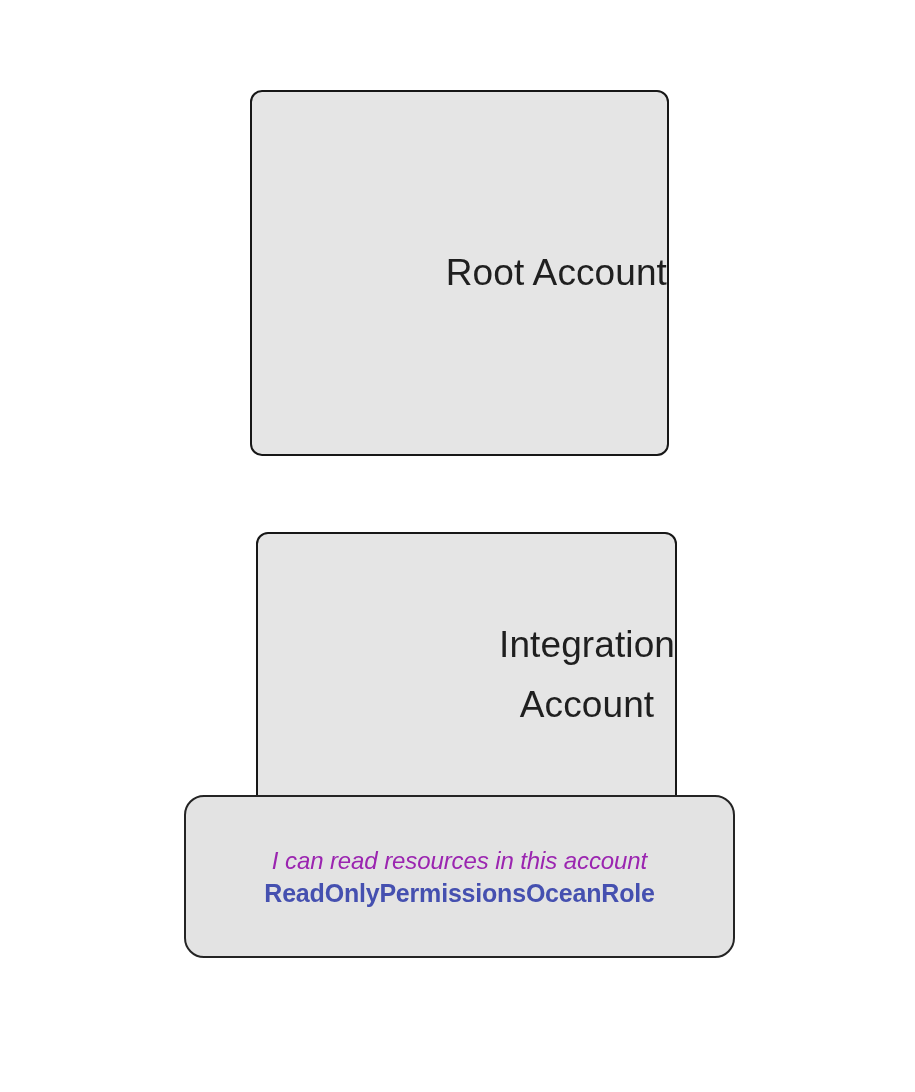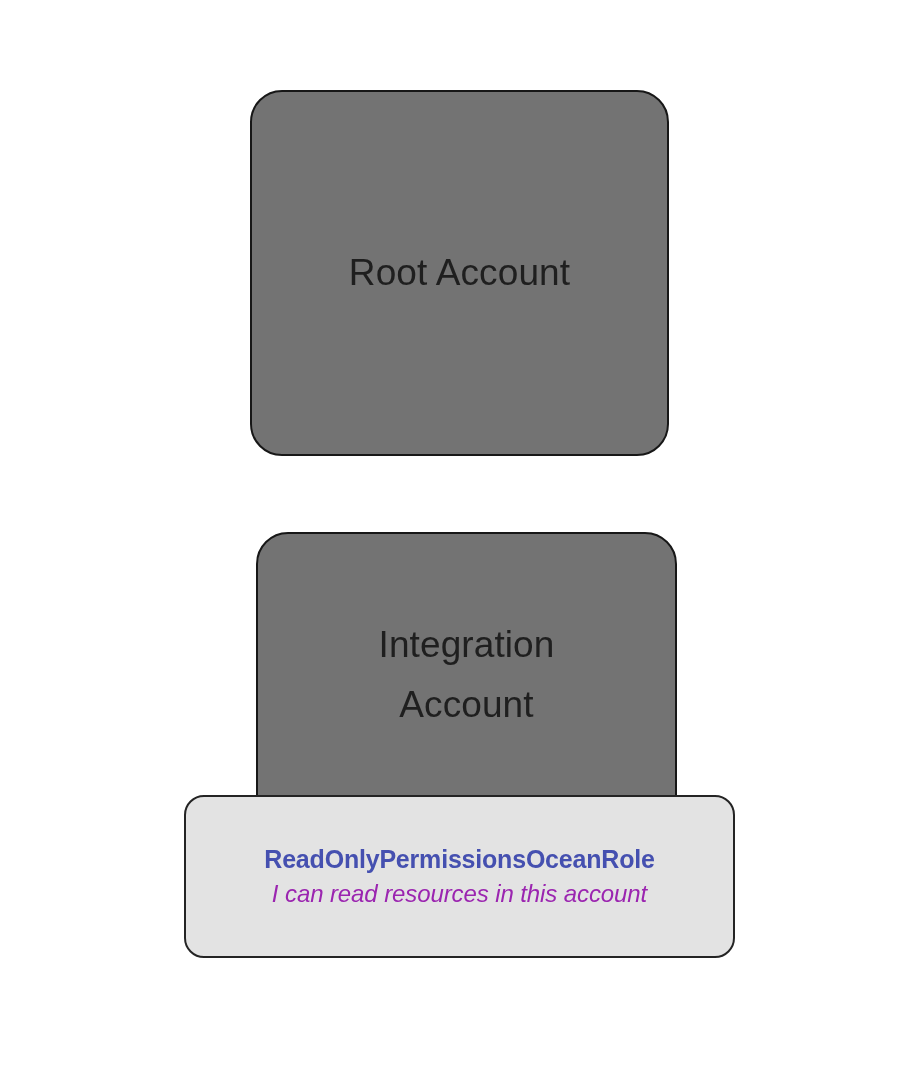--- a/index.html
+++ b/index.html
@@ -17,26 +17,26 @@
     width: 915px;
     height: 1092px;
     background: #ffffff;
     overflow: hidden;
   }
 
   
   .account-box {
     position: absolute;
     box-sizing: border-box;
-    background: #737373;
+    background: #e5e5e5;
     border: 2px solid #171717;
-    border-radius: 32px;
+    border-radius: 12px;
     display: flex;
     align-items: center;
-    justify-content: center;
+    justify-content: flex-end;
   }
 
   #root-account-box {
     left: 250px;
     top: 90px;
     width: 419px;
     height: 366px;
   }
 
   #integration-account-box {
@@ -113,17 +113,17 @@
   <div class="account-box" id="root-account-box">
     <span class="account-label">Root Account</span>
   </div>
 
   <div class="account-box" id="integration-account-box">
     <span class="account-label">Integration
 Account</span>
   </div>
 
   <div id="role-card">
+    <div id="role-description">I can read resources in this account</div>
     <div id="role-name">ReadOnlyPermissionsOceanRole</div>
-    <div id="role-description">I can read resources in this account</div>
   </div>
 
 </div>
 
 </body></html>

